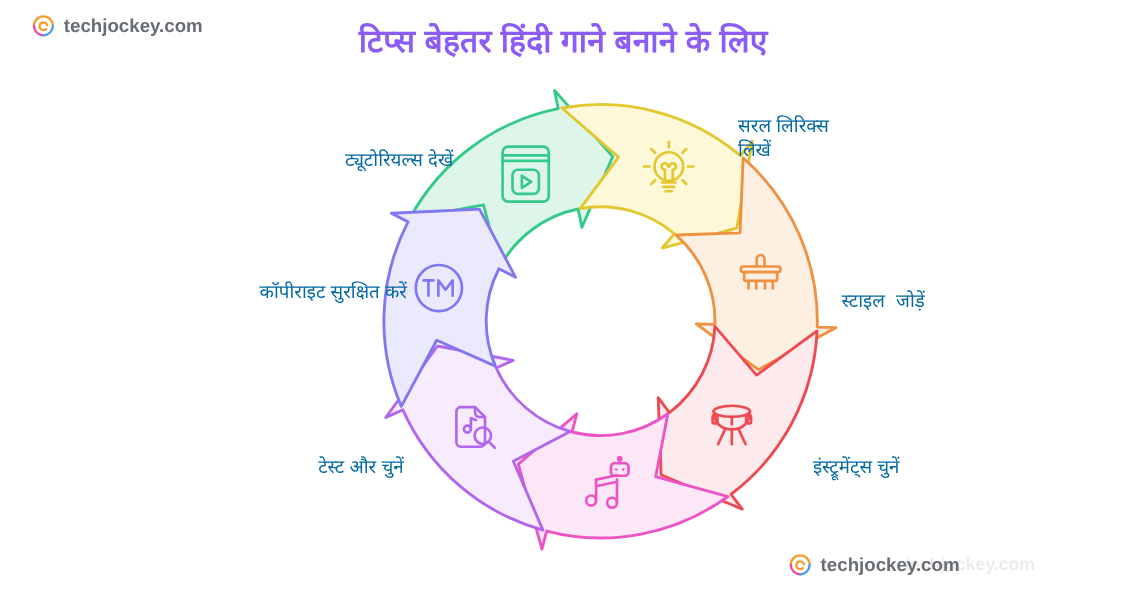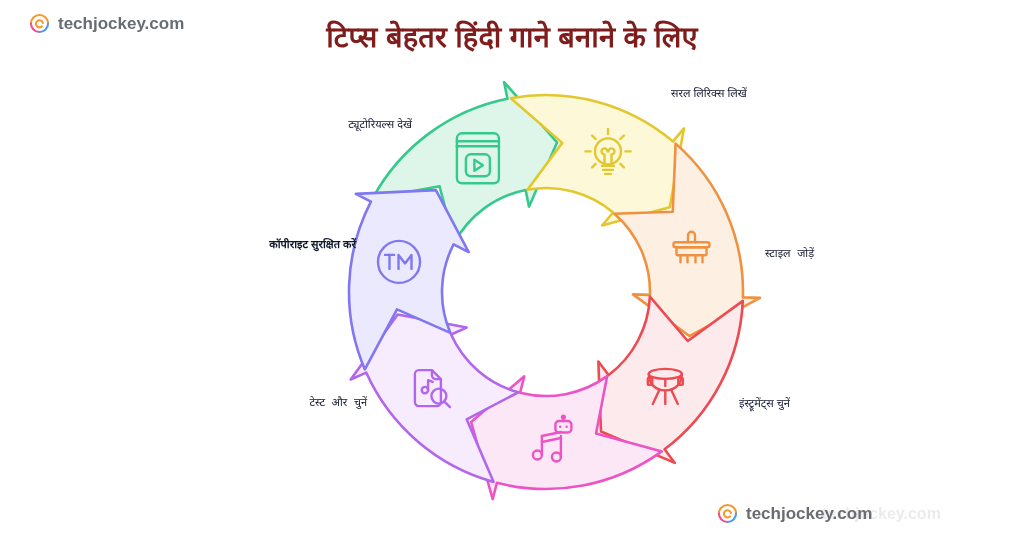--- a/index.html
+++ b/index.html
@@ -3,40 +3,40 @@
 <meta charset="utf-8">
 <style>
   html,body{margin:0;padding:0;background:#ffffff;}
   .stage{
     position:relative;width:1024px;height:536px;overflow:hidden;background:#ffffff;
     font-family:"Liberation Sans","DejaVu Sans",sans-serif;
   }
   #cycle-svg{position:absolute;left:0;top:0;width:1024px;height:536px;}
   .page-title{
     position:absolute;left:0;right:0;top:16px;margin:0;text-align:center;
-    font-size:29px;font-weight:600;color:#7f1d1d;letter-spacing:.2px;
+    font-size:29px;font-weight:600;color:#8b5cf6;letter-spacing:.2px;
   }
   .logo{position:absolute;display:flex;align-items:center;gap:7px;}
   .logo .brand-text{font-size:17px;font-weight:600;color:#686d73;}
   .logo.top-left{left:28px;top:12px;}
   .logo.bottom-right{left:716px;top:502px;}
   .wm{
     position:absolute;left:822px;top:505px;font-size:16px;font-weight:600;
     color:rgba(60,60,60,0.10);white-space:nowrap;
   }
   .lbl{
-    position:absolute;font-size:11px;line-height:1.28;color:#0f172a;white-space:normal;
+    position:absolute;font-size:17px;line-height:1.28;color:#0369a1;white-space:normal;margin-top:18px;
   }
   .lbl-0{right:612px;top:117px;white-space:nowrap;text-align:left;}
   .lbl-1{left:671px;top:86px;width:112px;text-align:left;}
   .lbl-2{left:765px;top:247px;white-space:nowrap;font-family:Liberation Mono, monospace;}
   .lbl-3{left:739px;top:396px;white-space:nowrap;}
   .lbl-4{left:465px;top:501px;width:200px;text-align:center;white-space:nowrap;}
-  .lbl-5{right:657px;top:396px;white-space:nowrap;text-align:center;font-family:Liberation Mono, monospace;}
-  .lbl-6{right:668px;top:237px;width:152px;text-align:right;font-weight:bold;}
+  .lbl-5{right:657px;top:396px;white-space:nowrap;text-align:center;}
+  .lbl-6{right:654px;top:237px;width:152px;text-align:right;}
 </style>
 </head>
 <body>
 
 <div class="stage">
 
   <svg id="cycle-svg" viewBox="0 0 1024 536" xmlns="http://www.w3.org/2000/svg">
     <defs>
       <g id="video-tutorial-icon" fill="none" stroke="currentColor" stroke-width="2.4" stroke-linecap="round" stroke-linejoin="round">
         <rect x="-21" y="-25" width="42" height="50" rx="5"></rect>

